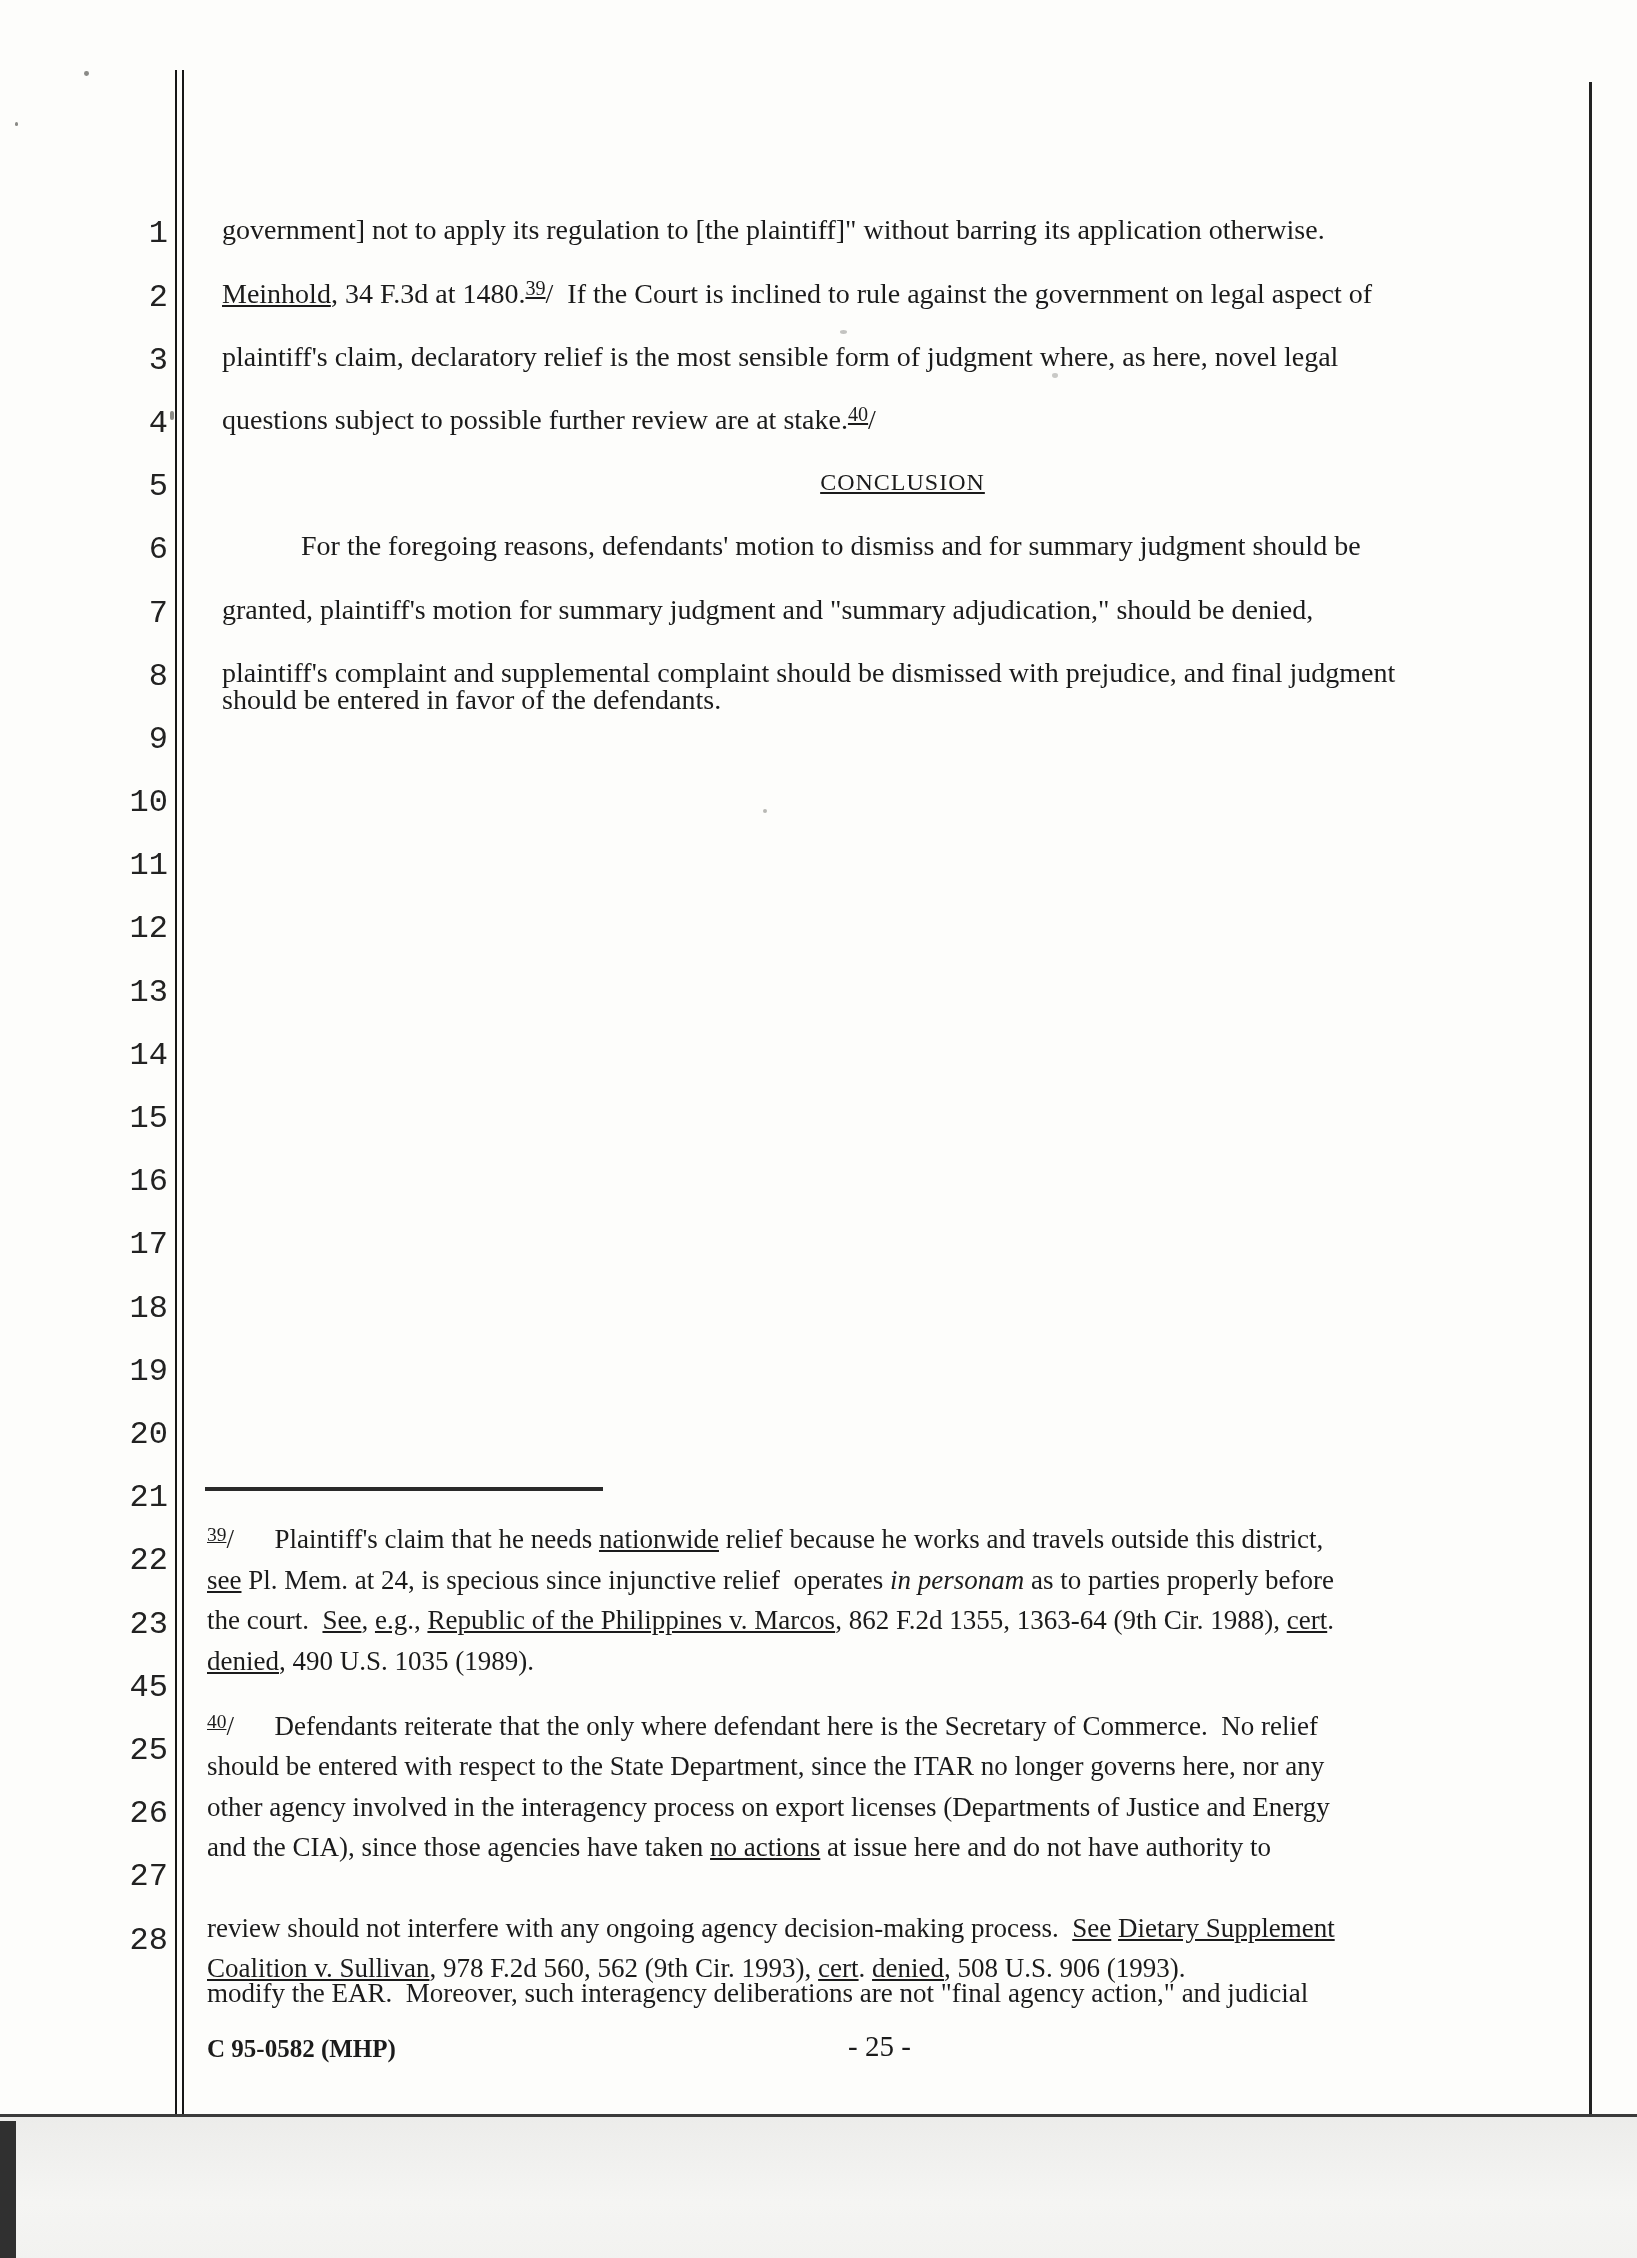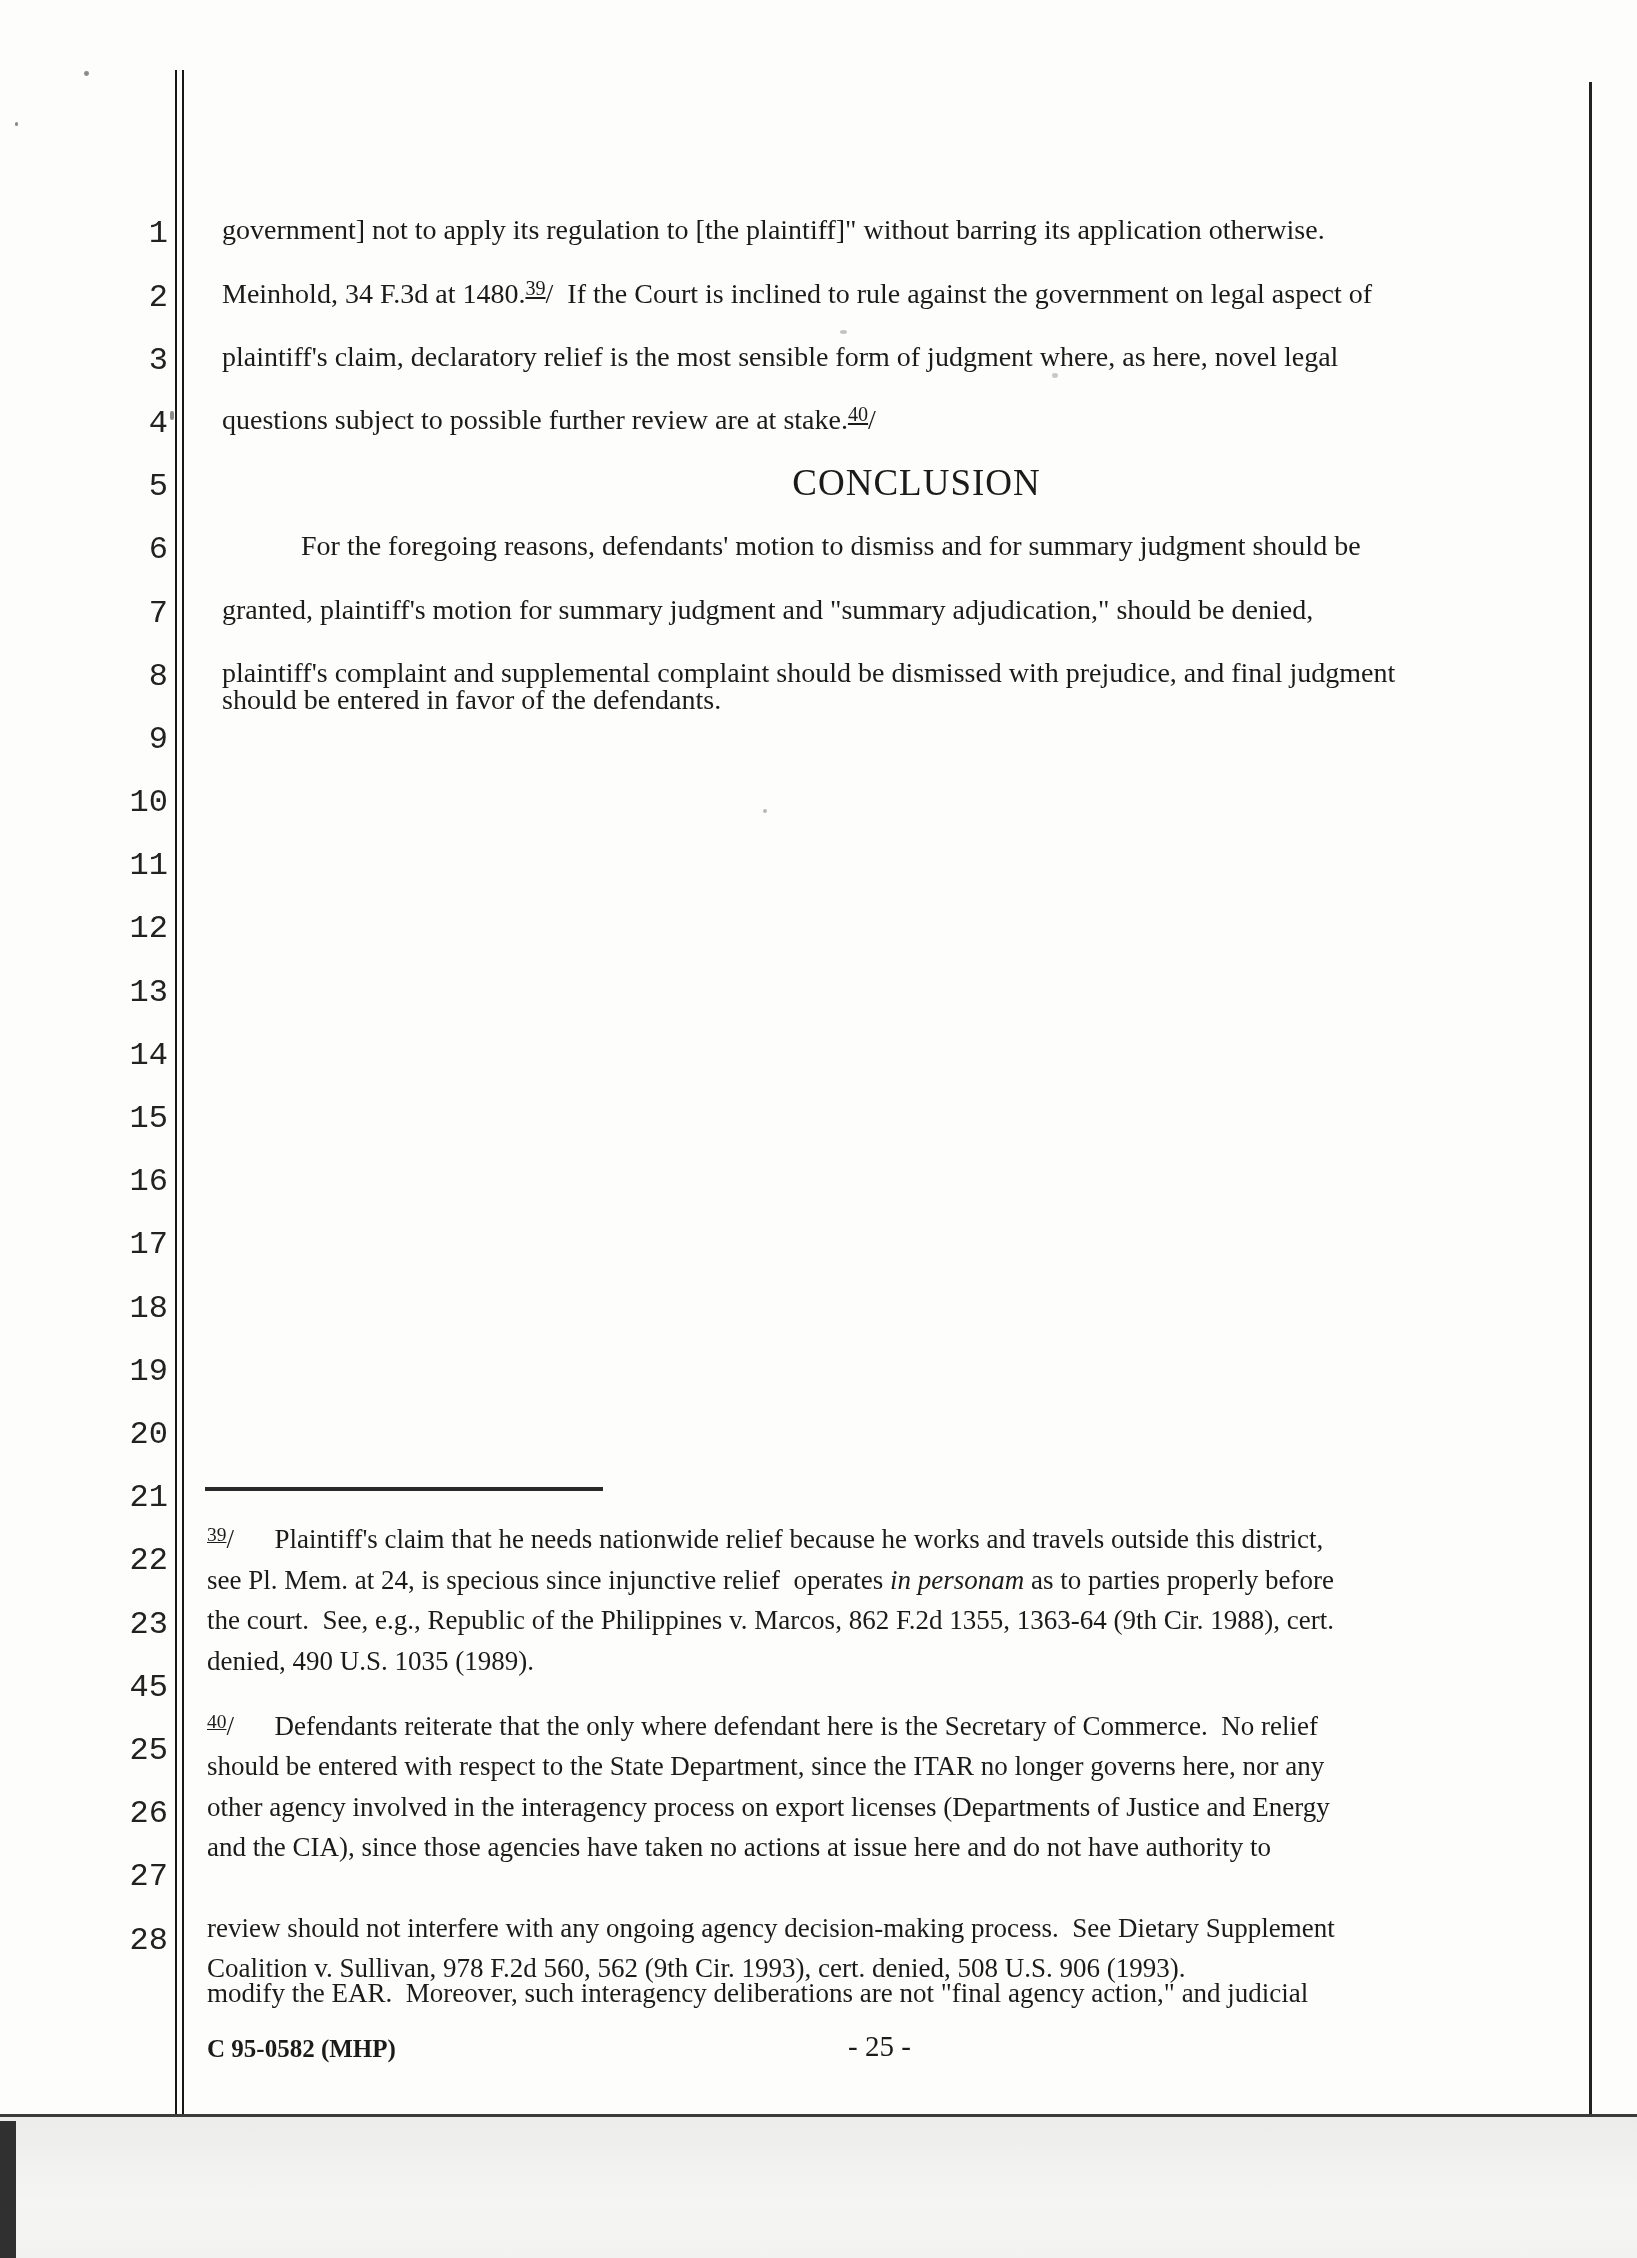--- a/index.html
+++ b/index.html
@@ -4,24 +4,24 @@
 <style>
   html,body{margin:0;padding:0;background:#ffffff;}
   .page{position:absolute;top:0;left:0;width:1638px;height:2258px;background:#fdfdfb;
         font-family:"Liberation Serif",serif;color:#1b1b1b;overflow:hidden;}
   .rule-left{position:absolute;left:175px;top:70px;width:4.8px;height:2047px;
              border-left:2.9px solid #171717;border-right:2.9px solid #171717;}
   .rule-right{position:absolute;left:1589px;top:82px;width:2.9px;height:2032px;background:#222;}
   .lnum{position:absolute;left:100px;width:68px;text-align:right;
         font-family:"Liberation Mono",monospace;font-size:32px;line-height:39px;color:#222;}
   .bline{position:absolute;left:222px;white-space:pre;font-size:28px;line-height:39px;}
-  .bline.centered{left:236px;width:1361px;text-align:center;font-size:37px;letter-spacing:1px;}
+  .bline.centered{left:222px;width:1361px;text-align:center;font-size:24px;letter-spacing:1px;}
   .bline.indent{padding-left:79px;}
   .fline{position:absolute;left:207px;white-space:pre;font-size:27px;line-height:35px;}
-  .u{}
+  .u{text-decoration:underline;}
   .i{font-style:italic;}
   .supu{font-size:0.72em;position:relative;top:-0.38em;text-decoration:underline;}
   .fn-sep{position:absolute;left:205px;top:1487px;width:398px;height:3.9px;background:#2a2a2a;}
   .f-title{position:absolute;left:207px;top:2002px;font-weight:bold;font-size:25px;}
   .f-case{position:absolute;left:207px;top:2035px;font-weight:bold;font-size:25px;}
   .f-page{position:absolute;left:848px;top:2030px;font-size:29px;}
   .scan-edge-line{position:absolute;left:0;top:2114px;width:1638px;height:2.9px;background:#3b3b3b;}
   .scan-bottom{position:absolute;left:0;top:2117px;width:1638px;height:141px;
                background:linear-gradient(180deg,#ececea 0%,#f5f5f3 60%,#f2f2f0 100%);}
   .scan-bar{position:absolute;left:0;top:3.9px;width:16.4px;height:137px;background:#303030;}

